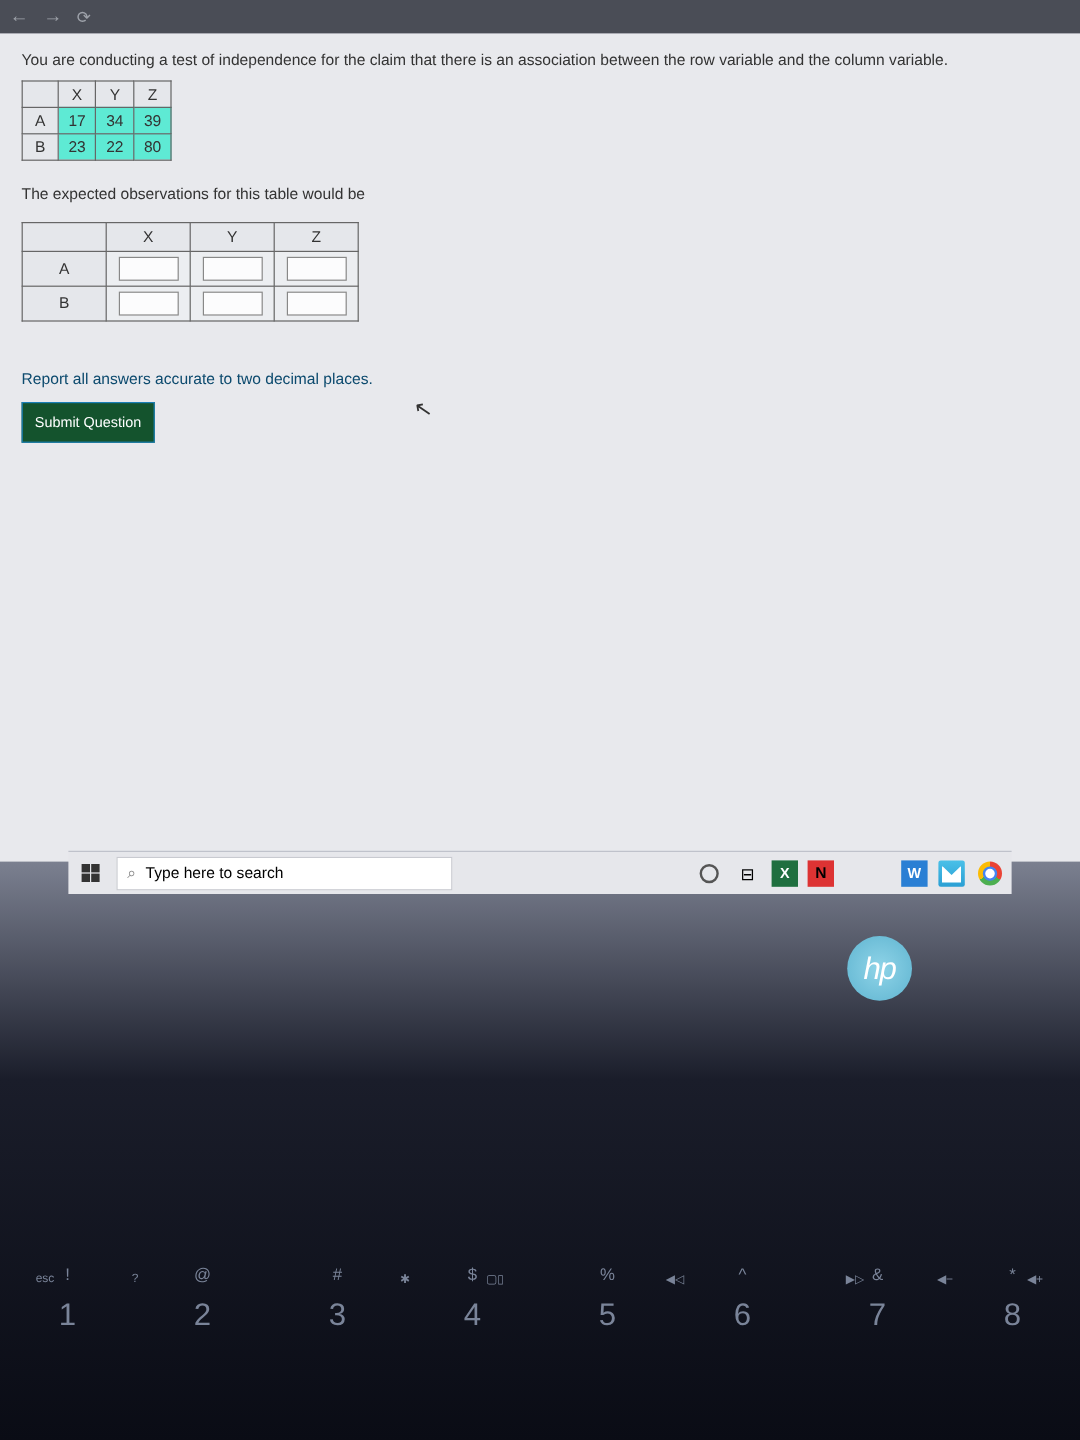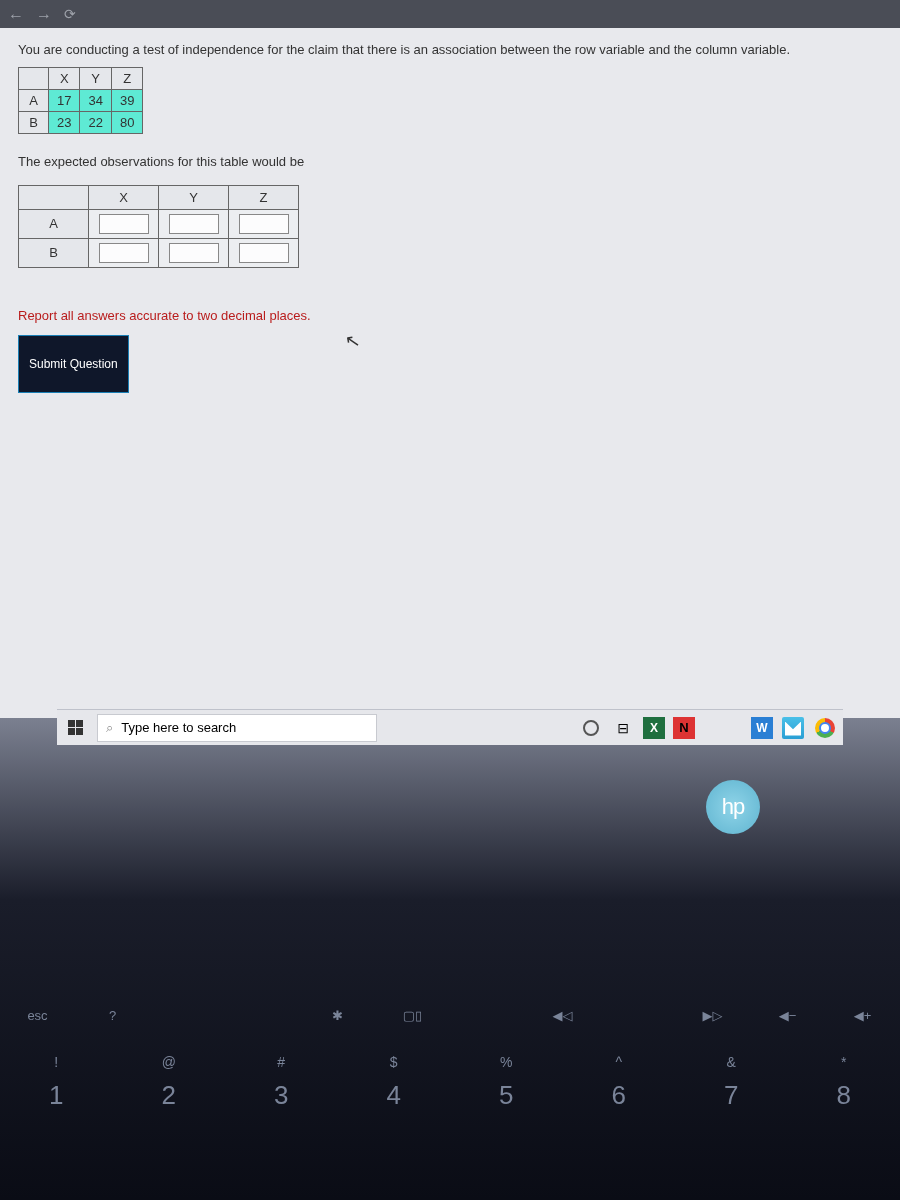--- a/index.html
+++ b/index.html
@@ -83,26 +83,26 @@
   .chi-sq { font-style: italic; }
   .cursor {
     position: absolute;
     left: 345px;
     top: 330px;
     font-size: 18px;
     color: #333;
     transform: rotate(-10deg);
     pointer-events: none;
   }
-  .accuracy-note { margin: 14px 0 12px; color: #b91c1c; }
+  .accuracy-note { margin: 14px 0 12px; color: #0c4a6e; }
   .submit-btn {
-    background: #0f172a;
+    background: #14532d;
     color: #fff;
     border: 1px solid #1a7fb5;
-    padding: 21px 10px;
+    padding: 9px 10px;
     font-size: 12px;
     cursor: pointer;
   }
   .taskbar {
     position: absolute;
     top: 709px;
     left: 57px;
     right: 57px;
     height: 36px;
     background: #e6e7eb;
@@ -150,32 +150,33 @@
     position: absolute;
     top: 780px;
     right: 140px;
     width: 54px; height: 54px;
     border-radius: 50%;
     background: radial-gradient(circle, #8fd4e8, #5fb4d0);
     display: flex;
     align-items: center;
     justify-content: center;
     color: #fff;
-    font-size: 22px;
+    font-size: 26px;
+    font-style: italic;
     font-family: Arial;
     letter-spacing: -1px;
   }
   .keyboard-row {
     position: absolute;
     left: 0; right: 0;
     display: flex;
     justify-content: space-around;
     color: #7a8499;
   }
-  .fn-row { top: 1008px; font-size: 13px; }
+  .fn-row { top: 1060px; font-size: 10px; }
   .num-row { top: 1080px; font-size: 26px; }
   .sym-row { top: 1054px; font-size: 14px; }
   .key { text-align: center; min-width: 60px; }
 </style>
 </head>
 <body>
 
 <div class="browser-bar">
   <span class="nav-arrow">←</span>
   <span class="nav-arrow">→</span>

